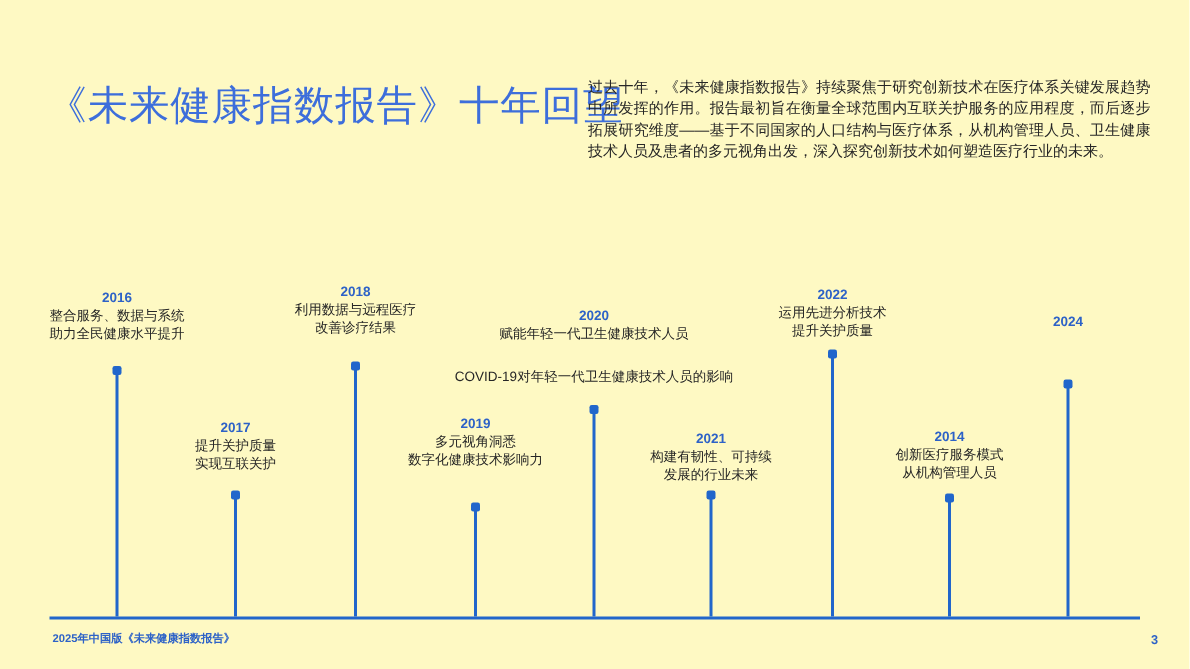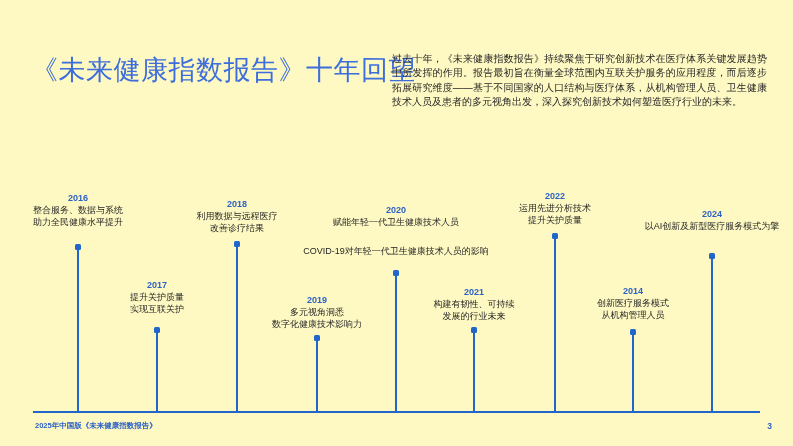--- a/index.html
+++ b/index.html
@@ -128,30 +128,30 @@
         <div class="tl-item" style="left: 157px;">
           <div class="tl-text" style="top: 280px;">
             <div class="tl-year">2017</div>
             <div class="tl-desc">提升关护质量</div>
             <div class="tl-desc">实现互联关护</div>
           </div>
           <div class="tl-dot" style="top: 327.3px;"></div>
           <div class="tl-stem" style="top: 330px; height: 81px;"></div>
         </div>
         <div class="tl-item" style="left: 237px;">
-          <div class="tl-text" style="top: 199px;">
+          <div class="tl-text" style="top: 189px;">
             <div class="tl-year">2018</div>
             <div class="tl-desc">利用数据与远程医疗</div>
             <div class="tl-desc">改善诊疗结果</div>
           </div>
           <div class="tl-dot" style="top: 241.3px;"></div>
           <div class="tl-stem" style="top: 244px; height: 167px;"></div>
         </div>
         <div class="tl-item" style="left: 317px;">
-          <div class="tl-text" style="top: 295px;">
+          <div class="tl-text" style="top: 277px;">
             <div class="tl-year">2019</div>
             <div class="tl-desc">多元视角洞悉</div>
             <div class="tl-desc">数字化健康技术影响力</div>
           </div>
           <div class="tl-dot" style="top: 335.3px;"></div>
           <div class="tl-stem" style="top: 338px; height: 73px;"></div>
         </div>
         <div class="tl-item" style="left: 396px;">
           <div class="tl-text" style="top: 205px;">
             <div class="tl-year">2020</div>
@@ -184,21 +184,20 @@
             <div class="tl-year">2014</div>
             <div class="tl-desc">创新医疗服务模式</div>
             <div class="tl-desc">从机构管理人员</div>
           </div>
           <div class="tl-dot" style="top: 329.3px;"></div>
           <div class="tl-stem" style="top: 332px; height: 79px;"></div>
         </div>
         <div class="tl-item" style="left: 712px;">
           <div class="tl-text" style="top: 209px;">
             <div class="tl-year">2024</div>
-            <div class="tl-desc">以AI创新及新型医疗服务模式为擎</div>
           </div>
           <div class="tl-dot" style="top: 253.3px;"></div>
           <div class="tl-stem" style="top: 256px; height: 155px;"></div>
         </div>
       </div>
   </div>
 
   <div class="footer">2025年中国版《未来健康指数报告》</div>
   <div class="page-num">3</div>
 </div>

